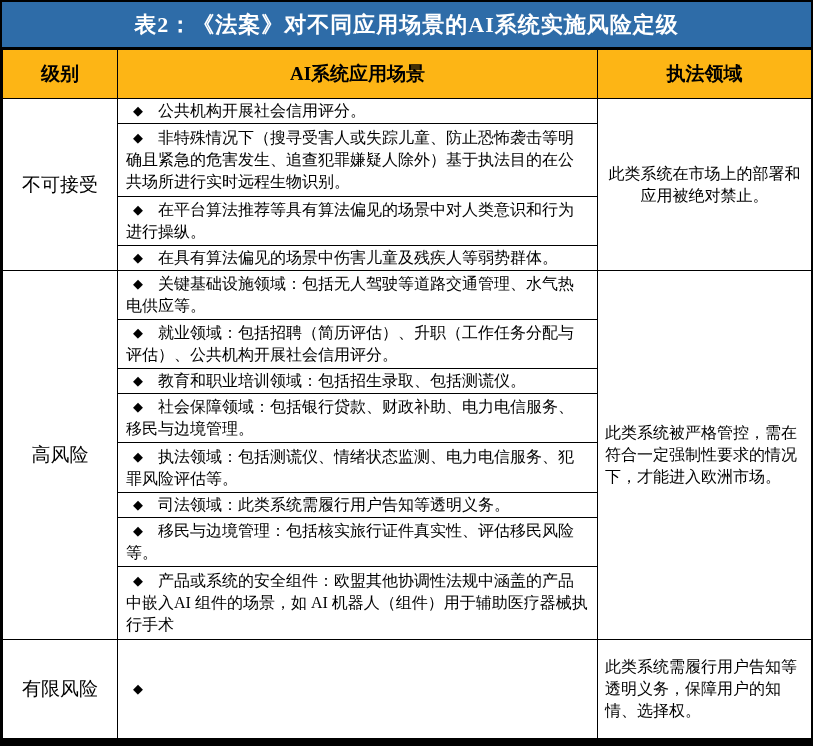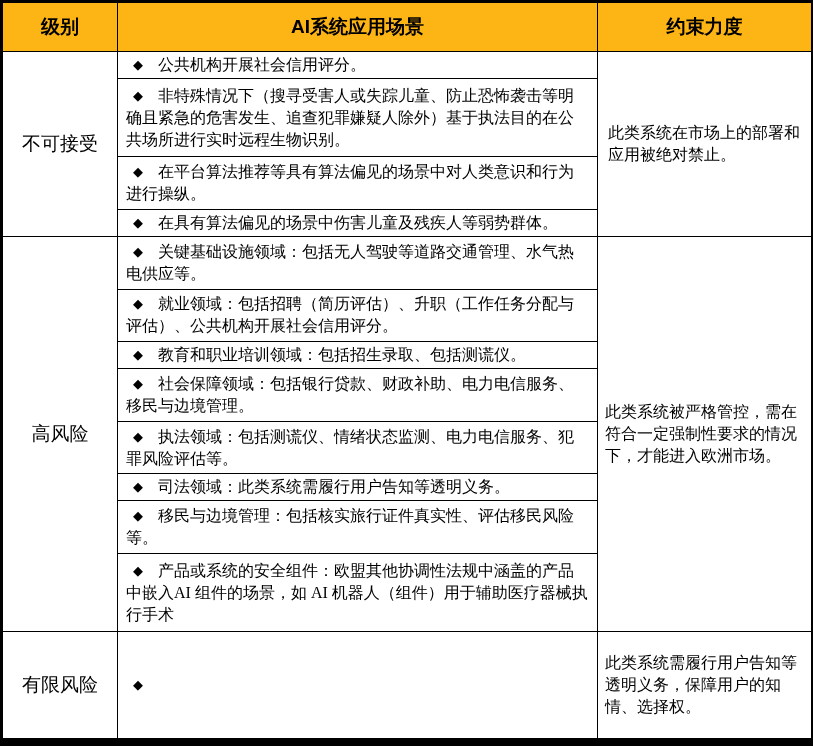--- a/index.html
+++ b/index.html
@@ -15,44 +15,45 @@
     font-weight:bold;font-size:22px;letter-spacing:1px;
     border-bottom:2px solid #000;
   }
   table{border-collapse:collapse;width:100%;flex:1;table-layout:fixed;height:100%;}
   col.c-level{width:115px;}
   col.c-scenario{width:480px;}
   col.c-constraint{width:214px;}
   th{
     background:#FDB515;font-size:19px;font-weight:bold;
     height:46px;border:1px solid #000;text-align:center;
-    font-family:Liberation Sans, sans-serif;
+    font-family:Liberation Serif, serif;
   }
   td{border:1px solid #000;font-size:16px;line-height:22px;vertical-align:middle;}
   .level-cell{text-align:center;font-size:19px;padding:2px;}
   .scenario-cell{padding:0 8px;}
   .bullet{display:inline-block;margin:0 15px 0 7px;font-size:13px;vertical-align:1px;}
   .constraint-cell{padding:12px 7px;text-align:left;}
-  .constraint-cell.center{padding:20px 10px;}
+  .constraint-cell.center{text-align:center;padding:20px 10px;}
 </style>
 </head>
 <body>
 
 <div class="wrap">
+  <div class="titlebar">表2：《法案》对不同应用场景的AI系统实施风险定级</div>
   <table>
     <colgroup>
       <col class="c-level">
       <col class="c-scenario">
       <col class="c-constraint">
     </colgroup>
     <thead>
       <tr>
         <th>级别</th>
         <th>AI系统应用场景</th>
-        <th>约束力度</th>
+        <th>执法领域</th>
       </tr>
     </thead>
     <tbody>
         <tr>
           <td class="level-cell" rowspan="4">不可接受</td>
           <td class="scenario-cell"><span class="bullet">◆</span><span>公共机构开展社会信用评分。</span></td>
           <td class="constraint-cell center" rowspan="4">此类系统在市场上的部署和应用被绝对禁止。</td>
         </tr>
         <tr>
           <td class="scenario-cell"><span class="bullet">◆</span><span>非特殊情况下（搜寻受害人或失踪儿童、防止恐怖袭击等明确且紧急的危害发生、追查犯罪嫌疑人除外）基于执法目的在公共场所进行实时远程生物识别。</span></td>

